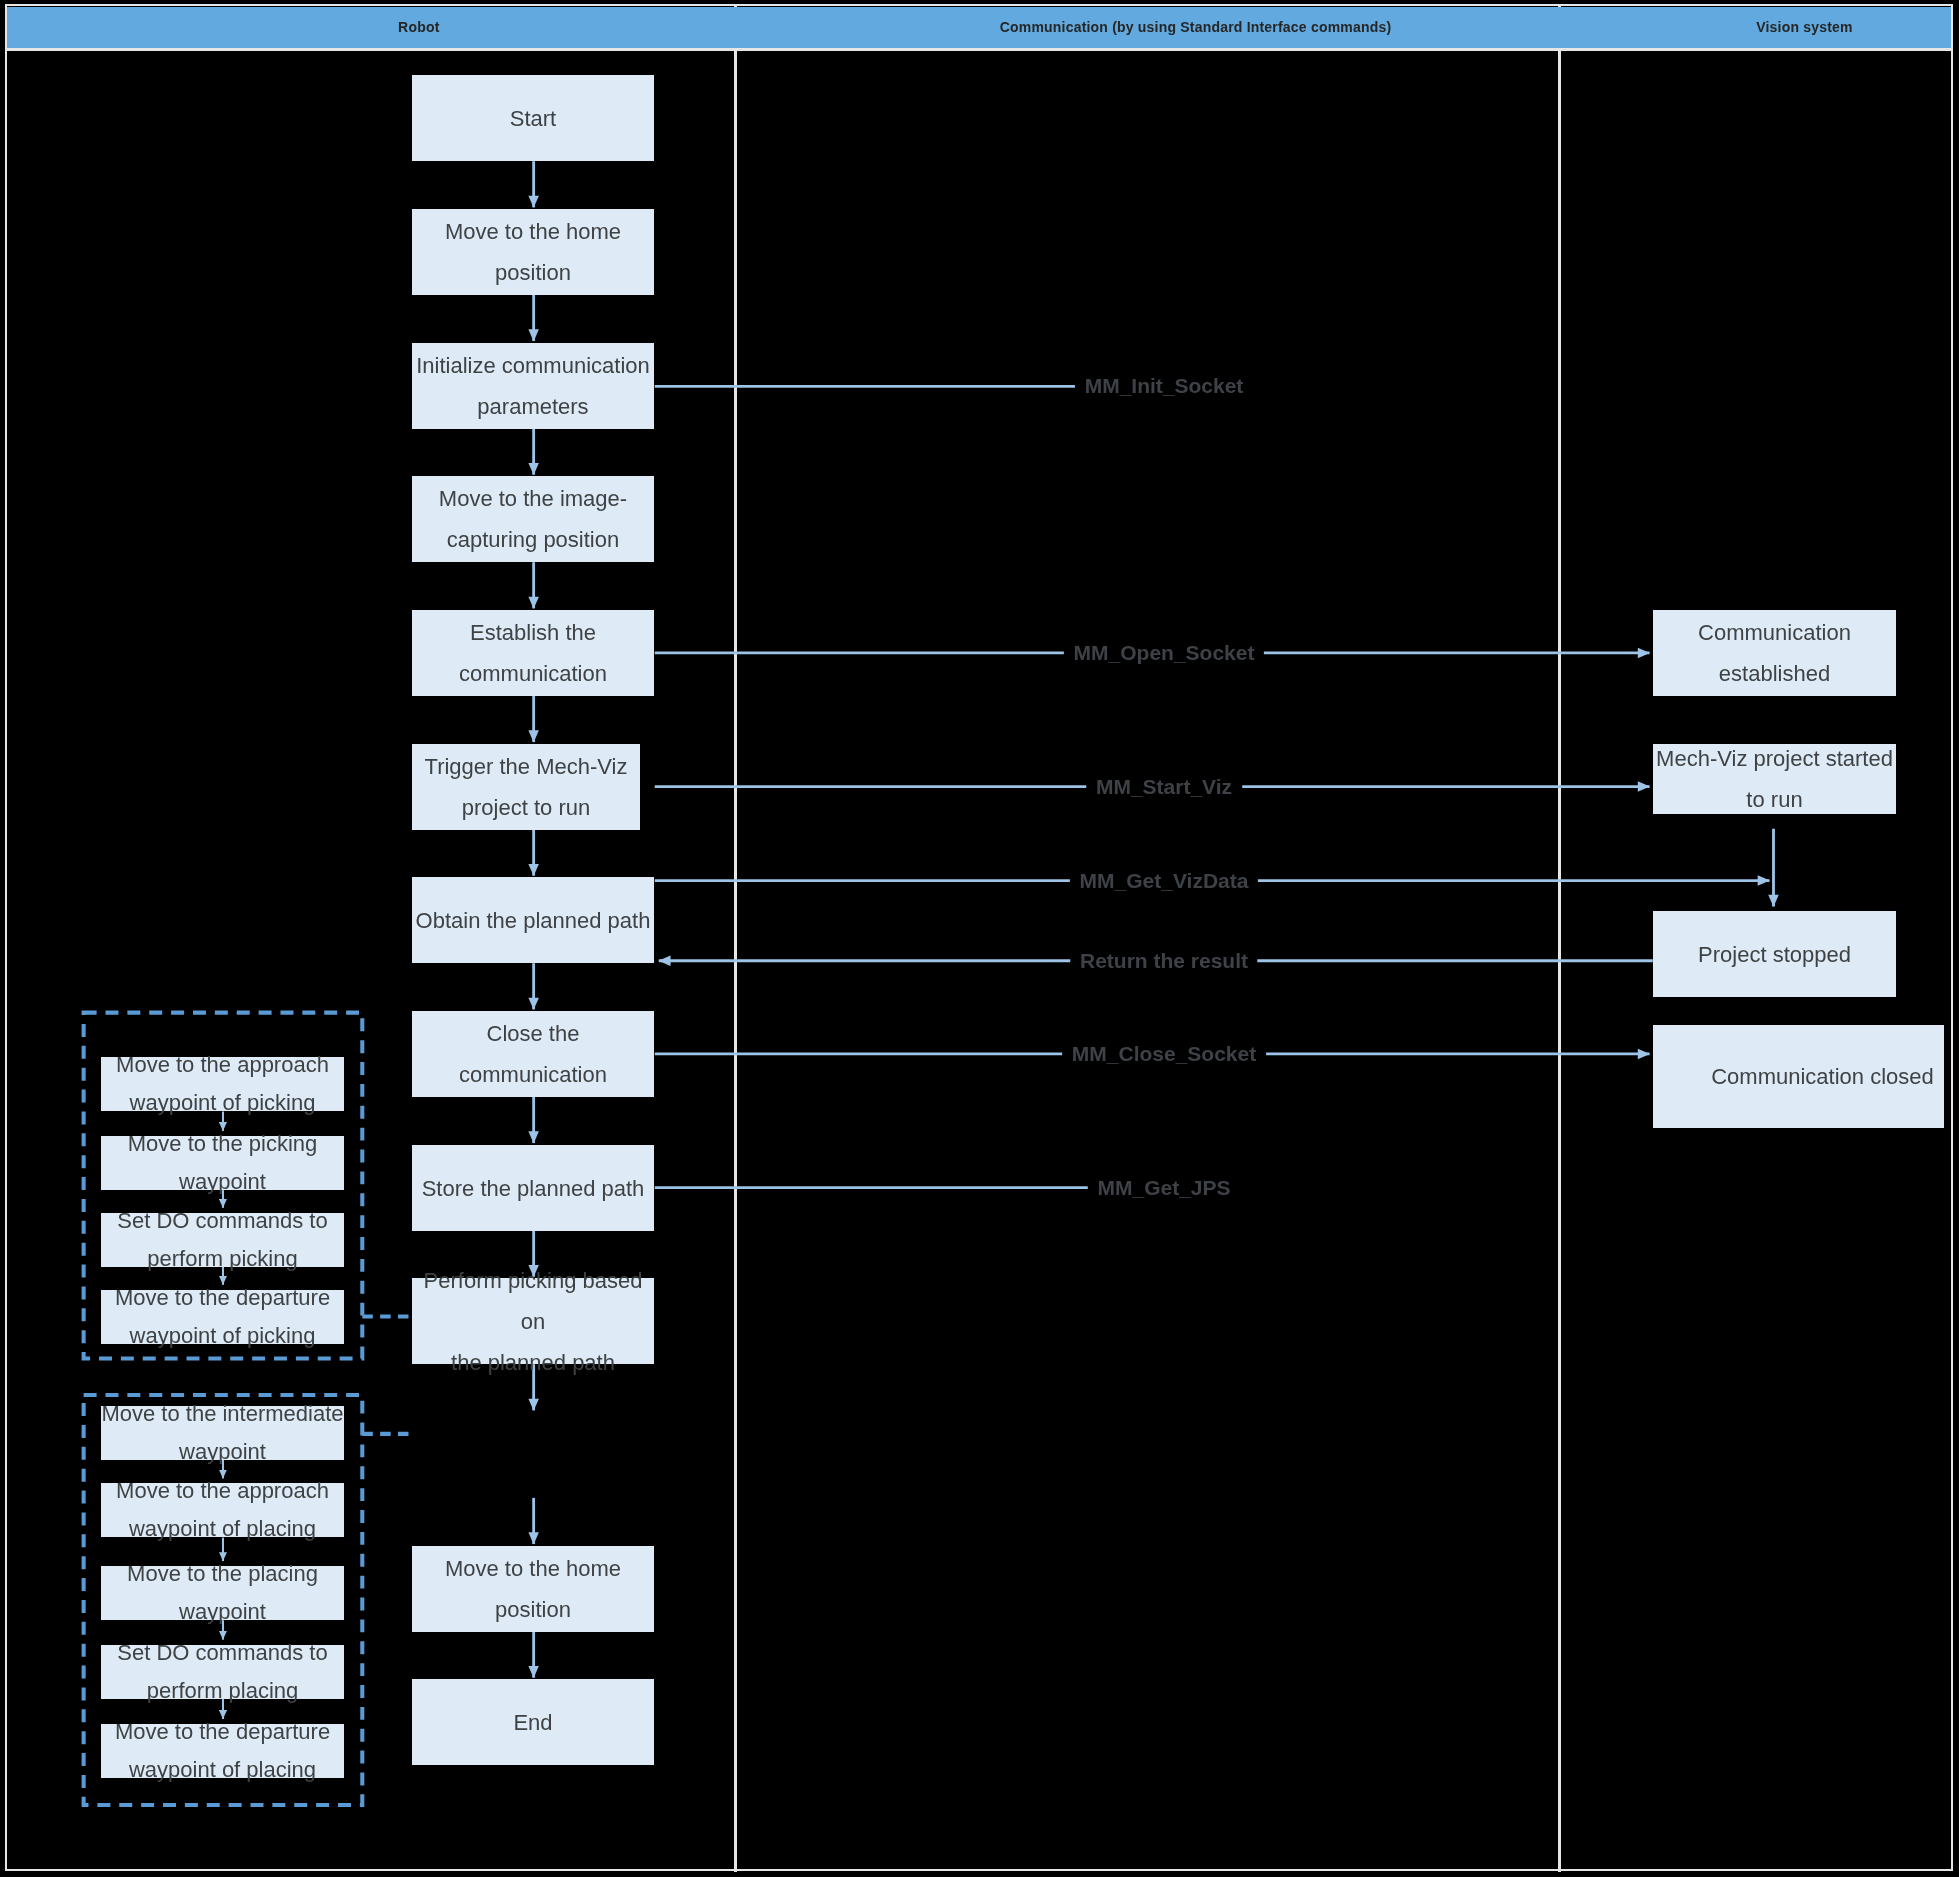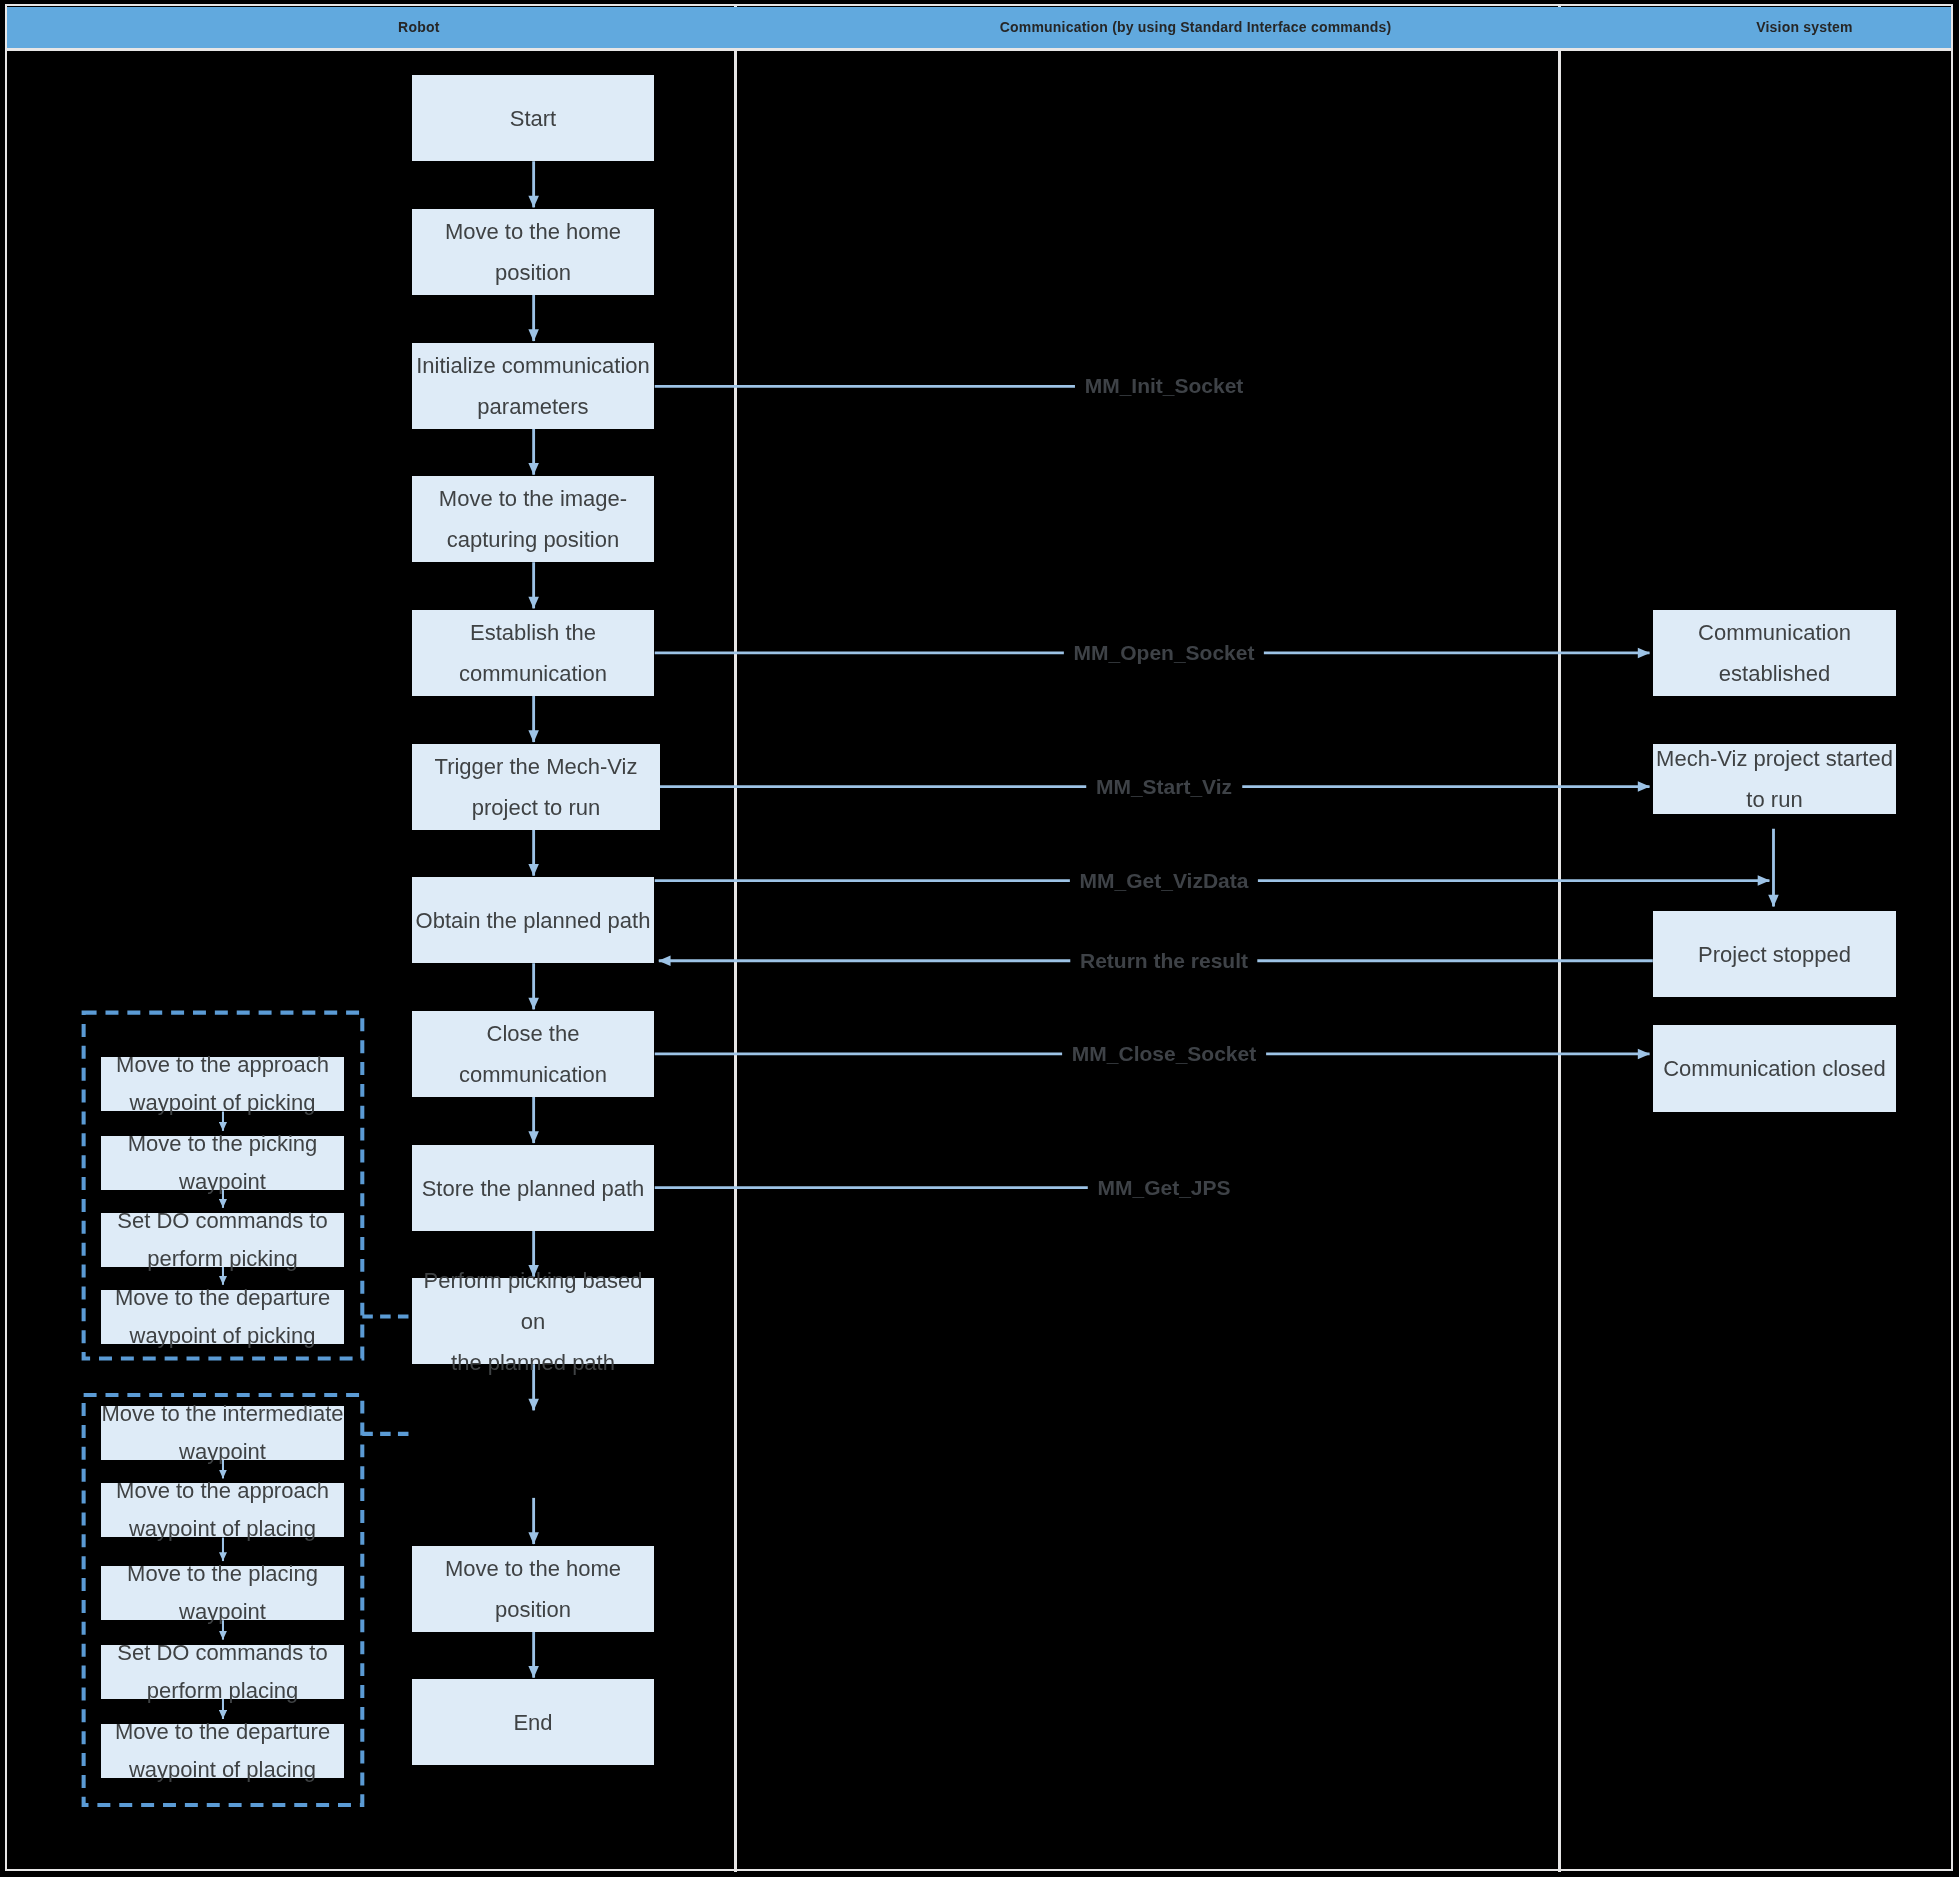--- a/index.html
+++ b/index.html
@@ -120,37 +120,37 @@
 
   <div class="box" style="left:412px;top:75px;width:242px;height:86px;">Start</div>
   <div class="box" style="left:412px;top:209px;width:242px;height:86px;">Move to the home
 position</div>
   <div class="box" style="left:412px;top:343px;width:242px;height:86px;">Initialize communication
 parameters</div>
   <div class="box" style="left:412px;top:476px;width:242px;height:86px;">Move to the image-
 capturing position</div>
   <div class="box" style="left:412px;top:610px;width:242px;height:86px;">Establish the
 communication</div>
-  <div class="box" style="left:412px;top:744px;width:248px;height:86px;">Trigger the Mech-Viz
+  <div class="box" style="left:412px;top:744px;width:228px;height:86px;">Trigger the Mech-Viz
 project to run</div>
   <div class="box" style="left:412px;top:877px;width:242px;height:86px;">Obtain the planned path</div>
   <div class="box" style="left:412px;top:1011px;width:242px;height:86px;">Close the communication</div>
   <div class="box" style="left:412px;top:1145px;width:242px;height:86px;">Store the planned path</div>
   <div class="box" style="left:412px;top:1278px;width:242px;height:86px;">Perform picking based on
 the planned path</div>
   <div class="box" style="left:412px;top:1546px;width:242px;height:86px;">Move to the home
 position</div>
   <div class="box" style="left:412px;top:1679px;width:242px;height:86px;">End</div>
 
   <div class="box" style="left:1653px;top:610px;width:243px;height:86px;">Communication
 established</div>
   <div class="box" style="left:1653px;top:744px;width:243px;height:70px;">Mech-Viz project started
 to run</div>
   <div class="box" style="left:1653px;top:911px;width:243px;height:86px;">Project stopped</div>
-  <div class="box" style="left:1653px;top:1025px;width:243px;height:87px;">Communication closed</div>
+  <div class="box" style="left:1653px;top:1025px;width:243px;height:103px;padding-left:48px;">Communication closed</div>
 
   <div class="box gbox" style="left:101px;top:1057px;width:243px;height:54px;">Move to the approach
 waypoint of picking</div>
   <div class="box gbox" style="left:101px;top:1136px;width:243px;height:54px;">Move to the picking
 waypoint</div>
   <div class="box gbox" style="left:101px;top:1213px;width:243px;height:54px;">Set DO commands to
 perform picking</div>
   <div class="box gbox" style="left:101px;top:1290px;width:243px;height:54px;">Move to the departure
 waypoint of picking</div>
 

